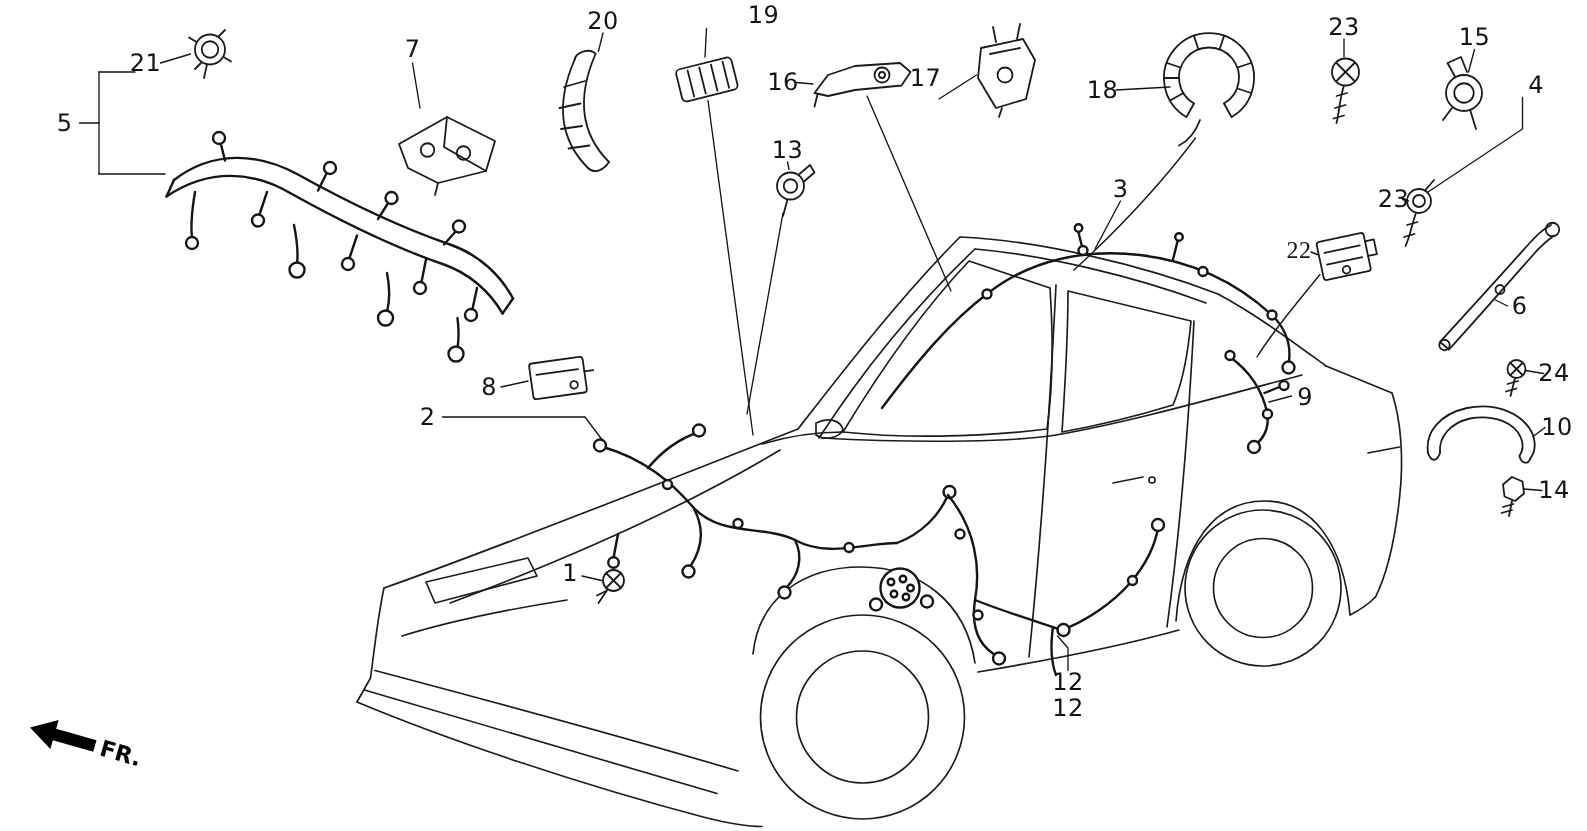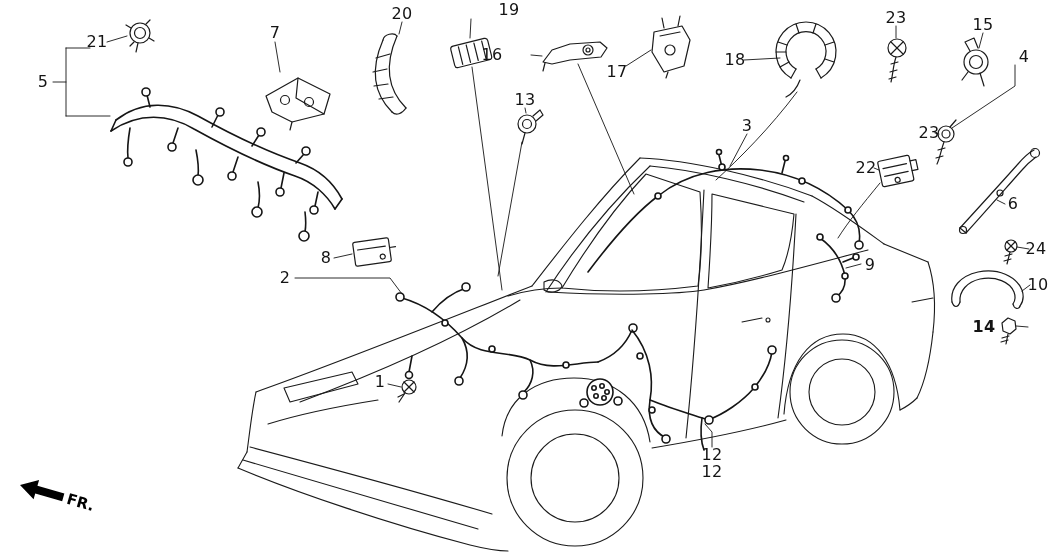--- a/index.html
+++ b/index.html
@@ -351,34 +351,34 @@
       <path d="M 712,447 L 712,432 L 705,424"></path>
     </g>
   </svg>
 
   <div id="callouts">
       <div class="callout" style="left: 43px; top: 82px;">5</div>
       <div class="callout" style="left: 97px; top: 42px; text-align: right;">21</div>
       <div class="callout" style="left: 275px; top: 33px;">7</div>
       <div class="callout" style="left: 402px; top: 14px; text-align: right;">20</div>
       <div class="callout" style="left: 471px; top: 10px; margin-left: 38px;">19</div>
-      <div class="callout" style="left: 492px; top: 55px; text-align: center;">16</div>
+      <div class="callout" style="left: 522px; top: 55px; text-align: center;">16</div>
       <div class="callout" style="left: 525px; top: 100px; text-align: center;">13</div>
-      <div class="callout" style="left: 617px; top: 72px;">17</div>
+      <div class="callout" style="left: 617px; top: 52px;">17</div>
       <div class="callout" style="left: 735px; top: 60px;">18</div>
       <div class="callout" style="left: 896px; top: 18px;">23</div>
       <div class="callout" style="left: 983px; top: 25px;">15</div>
       <div class="callout" style="left: 1024px; top: 57px;">4</div>
       <div class="callout" style="left: 747px; top: 126px;">3</div>
       <div class="callout" style="left: 929px; top: 133px;">23</div>
-      <div class="callout" style="left: 866px; top: 168px;">22</div>
+      <div class="callout" style="left: 866px; top: 168px; font-family: Liberation Serif, serif;">22</div>
       <div class="callout" style="left: 1013px; top: 204px;">6</div>
       <div class="callout" style="left: 1036px; top: 249px;">24</div>
       <div class="callout" style="left: 1038px; top: 285px;">10</div>
-      <div class="callout" style="left: 984px; top: 327px; font-weight: bold;">14</div>
+      <div class="callout" style="left: 1036px; top: 327px;">14</div>
       <div class="callout" style="left: 870px; top: 265px;">9</div>
       <div class="callout" style="left: 326px; top: 258px;">8</div>
       <div class="callout" style="left: 285px; top: 278px;">2</div>
       <div class="callout" style="left: 380px; top: 382px;">1</div>
       <div class="callout" style="left: 712px; top: 455px;">12</div>
       <div class="callout" style="left: 712px; top: 472px;">12</div>
     </div>
 
   <div class="fr-indicator">
     <svg width="46" height="22" viewBox="0 0 46 22">

